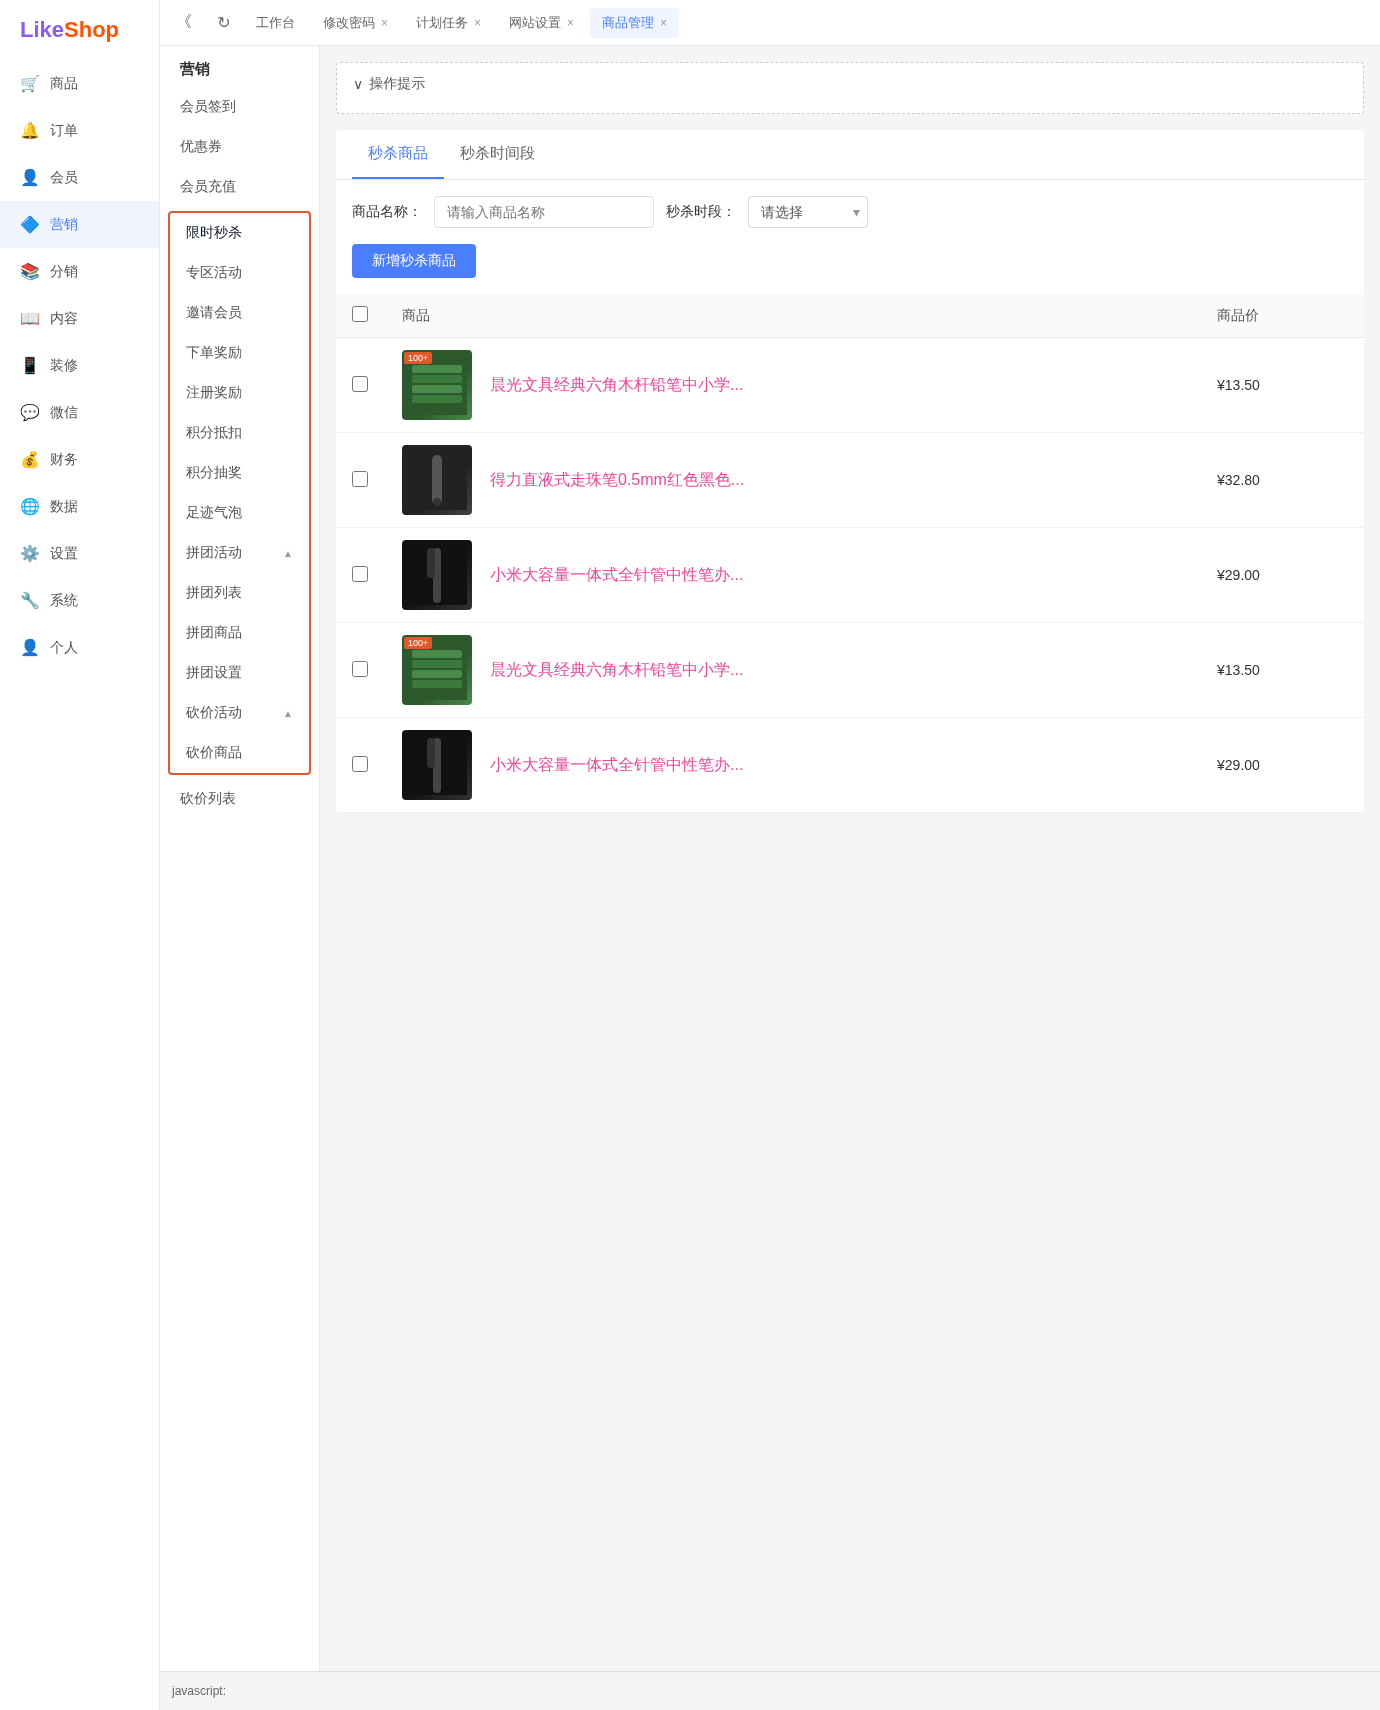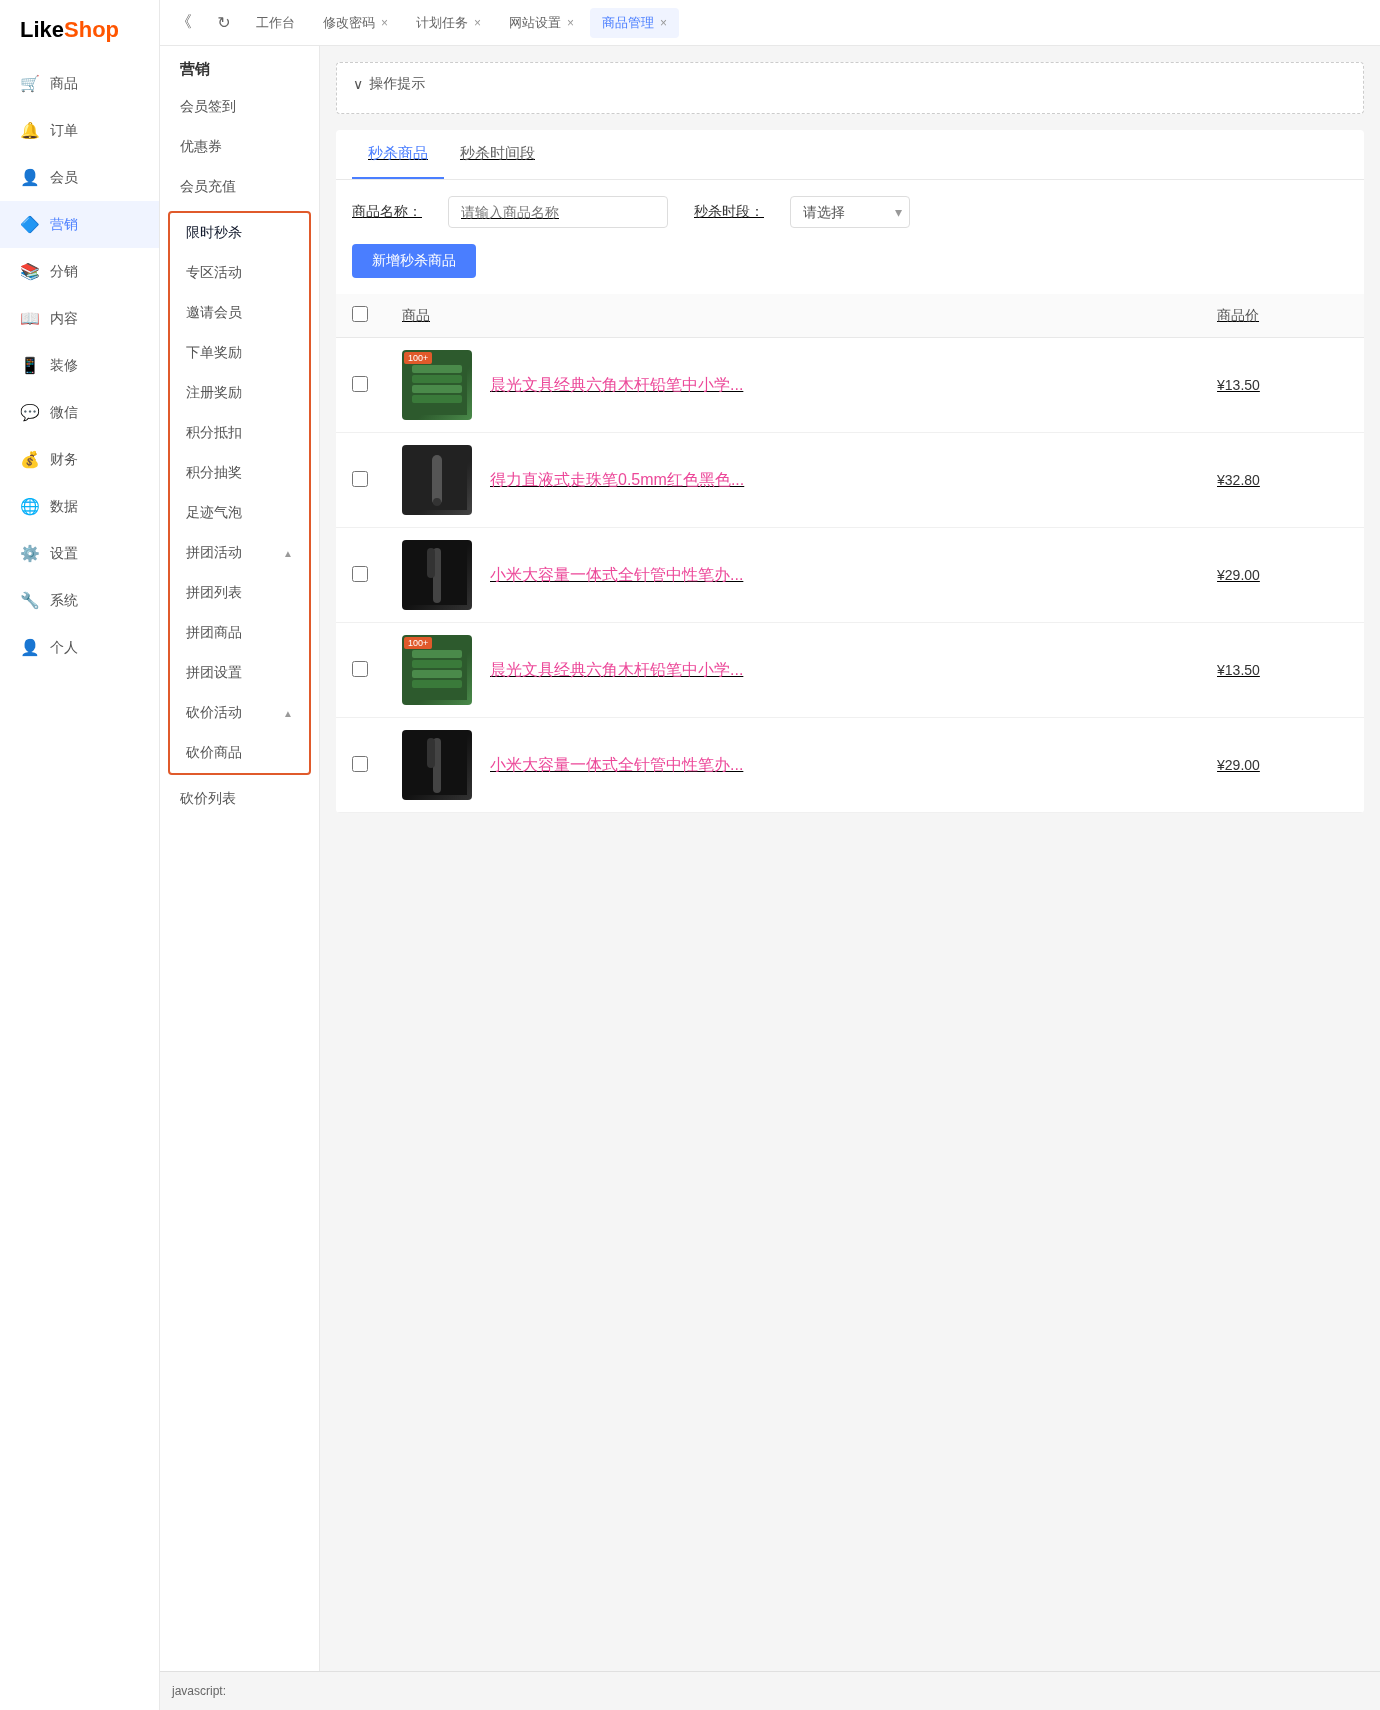--- a/index.html
+++ b/index.html
@@ -165,21 +165,20 @@
       margin-bottom: 8px;
       cursor: pointer;
     }
     .tips-content { font-size: 13px; color: #666; line-height: 1.8; }
 
     
     .content-card {
       background: #fff;
       border-radius: 4px;
       overflow: hidden;
-      text-decoration: underline;
     }
 
     
     .sub-tabs {
       display: flex;
       border-bottom: 1px solid #e8e8e8;
       padding: 0 16px;
     }
     .sub-tab {
       padding: 14px 16px;
@@ -191,21 +190,21 @@
     .sub-tab.active {
       color: #4a7eff;
       border-bottom-color: #4a7eff;
     }
 
     
     .filter-row {
       display: flex;
       align-items: center;
       padding: 16px;
-      gap: 26px;
+      gap: 12px;
       flex-wrap: wrap;
     }
     .filter-label { color: #333; font-size: 14px; }
     .filter-input {
       border: 1px solid #ddd;
       border-radius: 4px;
       padding: 7px 12px;
       font-size: 14px;
       width: 220px;
       outline: none;
@@ -319,21 +318,21 @@
     ::-webkit-scrollbar { width: 6px; }
     ::-webkit-scrollbar-track { background: #f1f1f1; }
     ::-webkit-scrollbar-thumb { background: #ccc; border-radius: 3px; }
   </style>
 </head>
 <body>
 
 <div class="left-sidebar">
   <div class="logo">
     <span class="logo-text">
-      <span style="color:#000000">Like</span><span style="color:#ff5500">Shop</span>
+      <span style="color:#8b5cf6">Like</span><span style="color:#ff5500">Shop</span>
     </span>
   </div>
   <div class="nav-items">
 
   <div class="nav-item">
     <span class="nav-item-icon">🛒</span>
     <span class="nav-item-label">商品</span>
   </div>
       <div class="nav-item">
     <span class="nav-item-icon">🔔</span>

